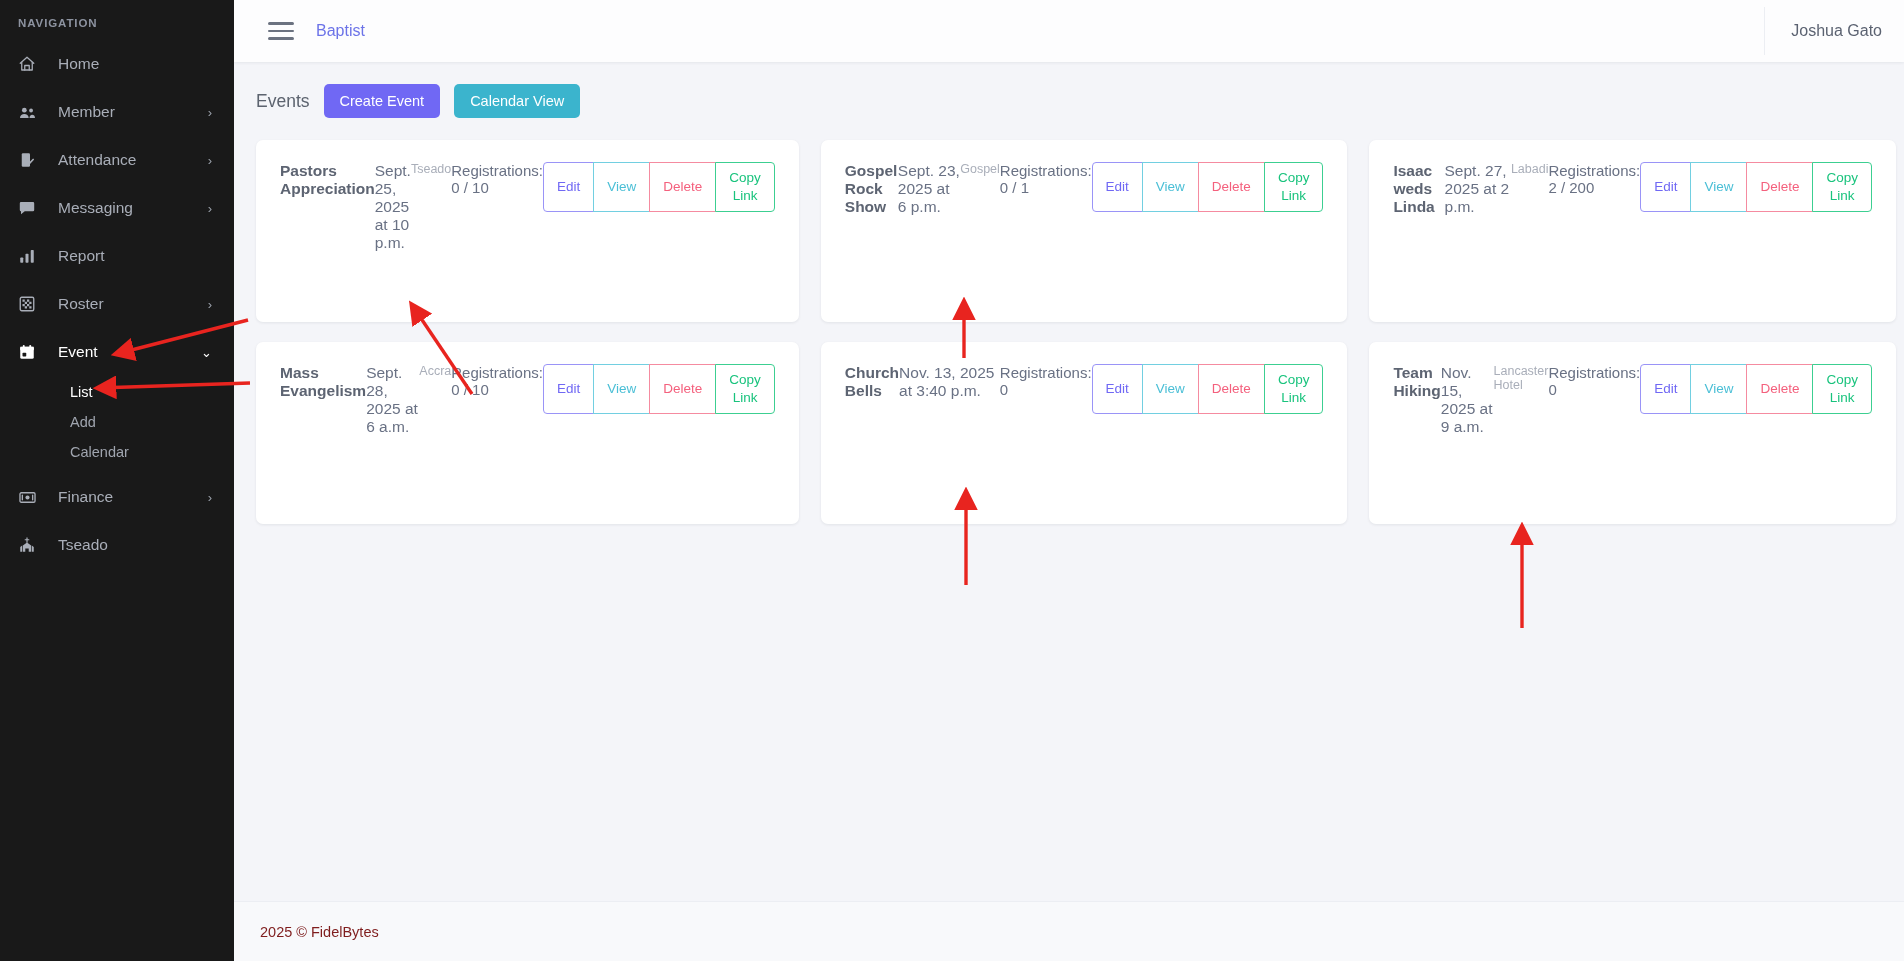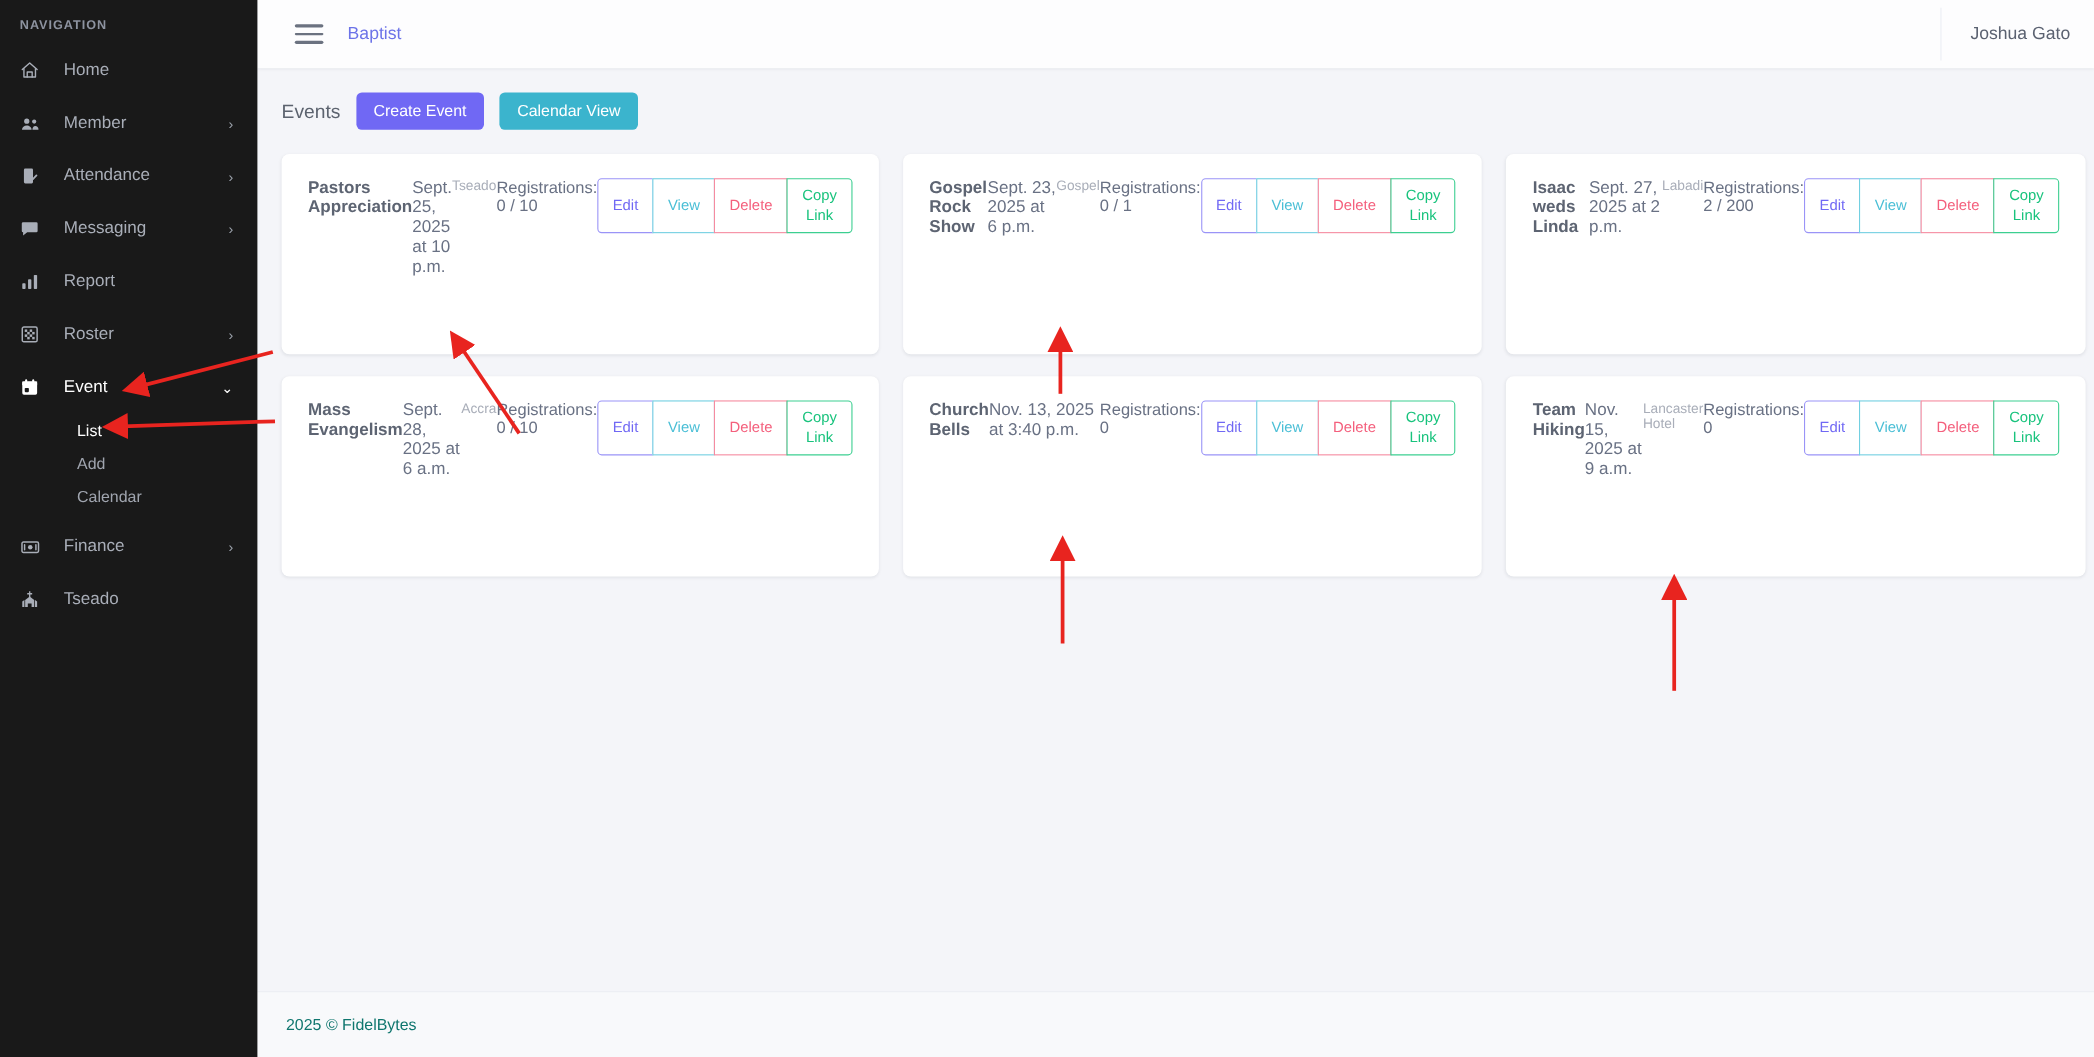--- a/index.html
+++ b/index.html
@@ -112,21 +112,21 @@
   .gbtn:last-child  { border-radius: 0 4px 4px 0; }
   .gbtn.edit   { color: #7068f4; border-color: #9a94f7; }
   .gbtn.view   { color: #4bbfd6; border-color: #72cfe1; }
   .gbtn.delete { color: #f4607d; border-color: #f58ba0; }
   .gbtn.copy   { color: #19c37d; border-color: #3ccf91; }
 
   .footer {
     height: 60px; min-height: 60px; background: #f8f9fb;
     border-top: 1px solid #eceef3;
     display: flex; align-items: center; padding-left: 26px;
-    font-size: 14.5px; color: #0f766e;
+    font-size: 14.5px; color: #7f1d1d;
   }
 
   
   .overlay { position: absolute; inset: 0; pointer-events: none; z-index: 20; }
 </style>
 </head>
 <body>
 
 <div class="app">
 

